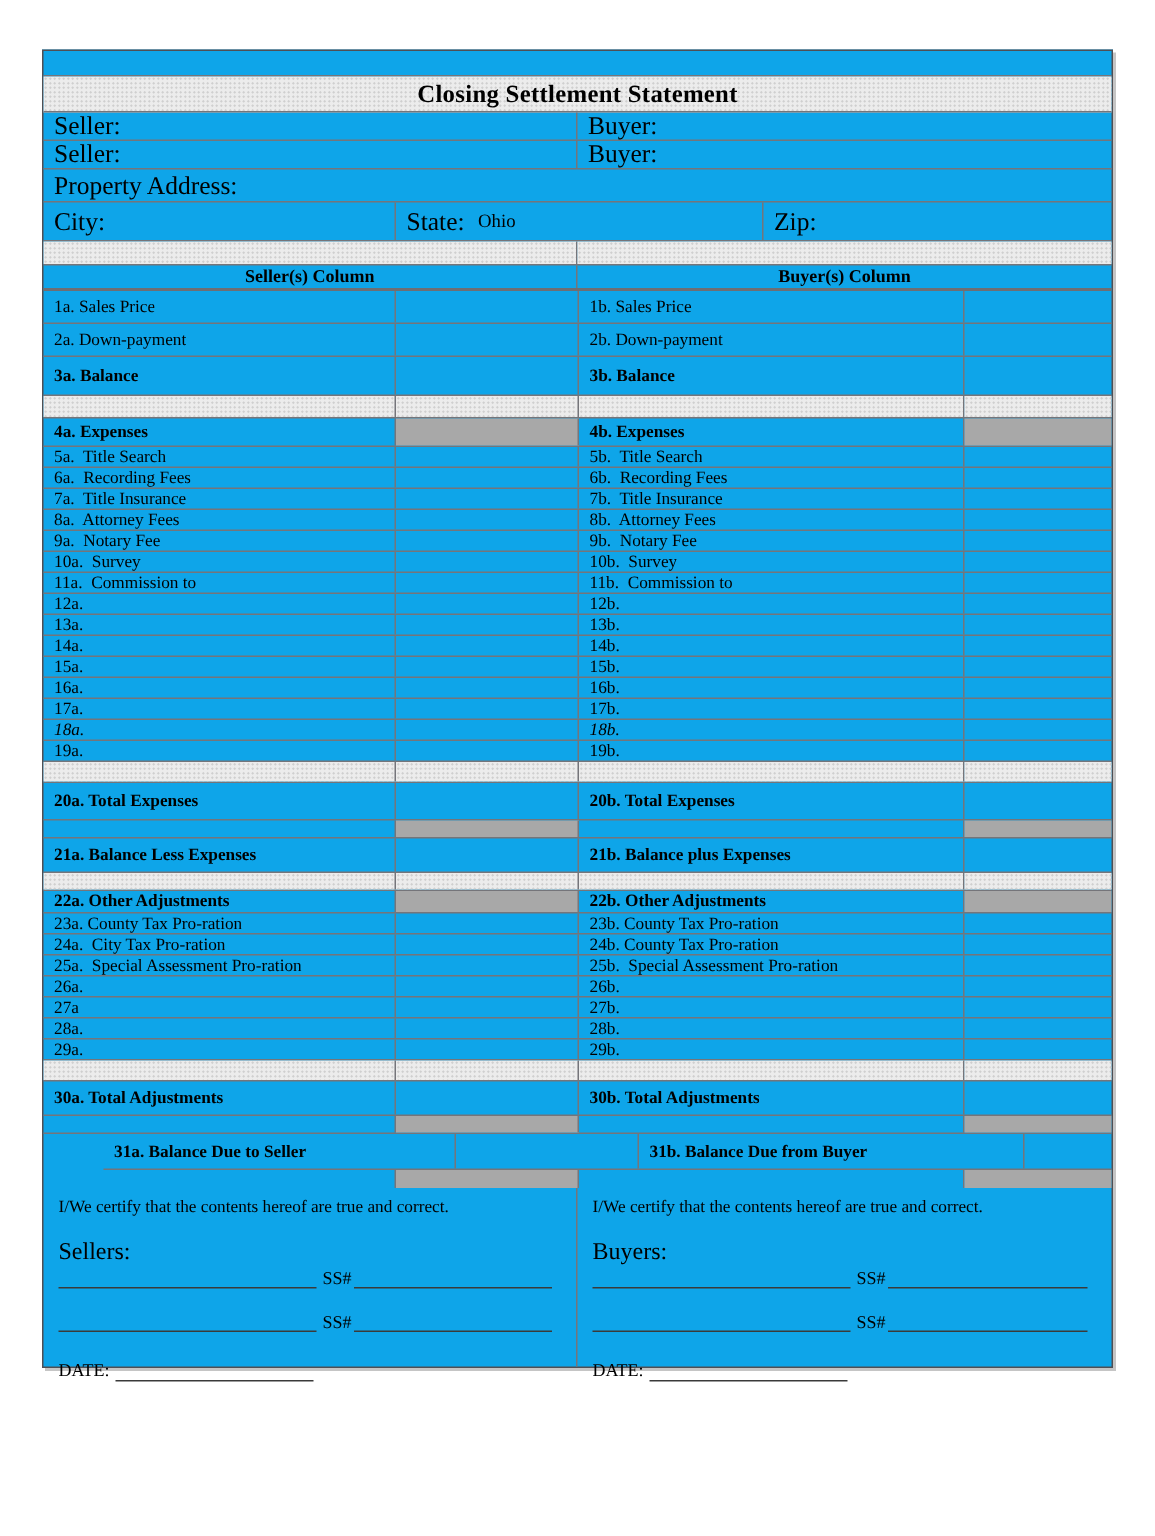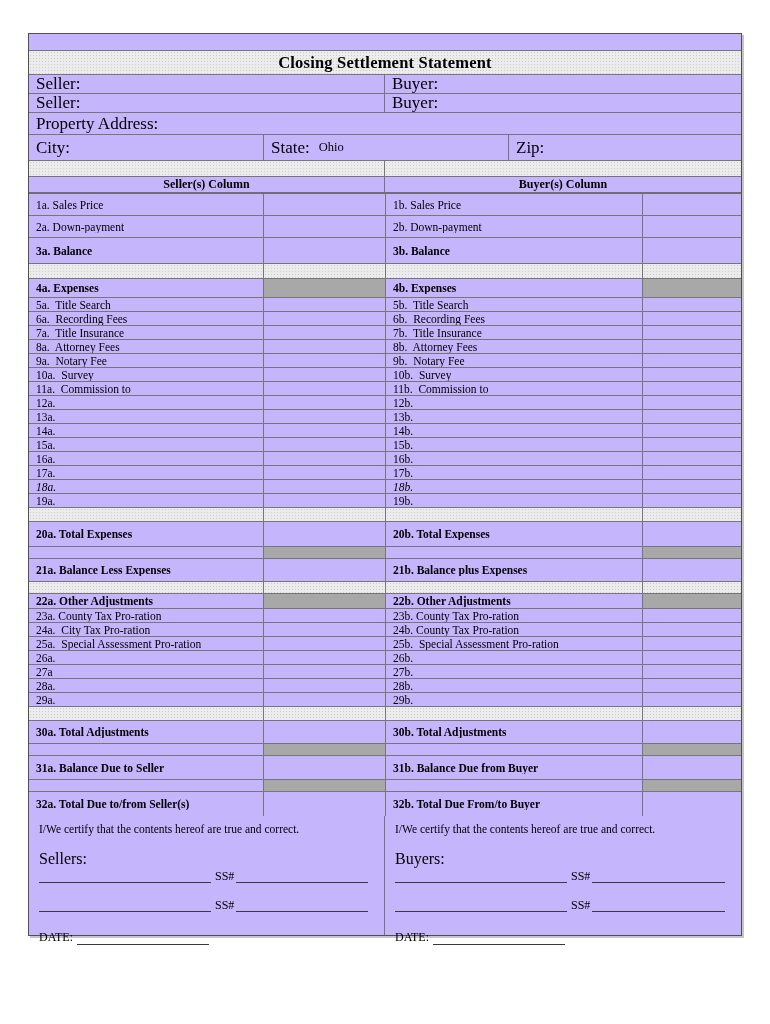--- a/index.html
+++ b/index.html
@@ -1,21 +1,21 @@
 <!DOCTYPE html>
 <html><head>
 <meta charset="utf-8">
 <style>
   * { margin:0; padding:0; box-sizing:border-box; }
   html,body { width:770px; height:1024px; background:#ffffff; overflow:hidden; }
   body { font-family:"Liberation Serif","DejaVu Serif",serif; color:#000; position:relative; }
 
   .form {
     position:absolute; left:28px; top:33px; width:714px;
-    background:#c4b5fd; border:1px solid #4f4f54;
+    background:#0ea5e9; border:1px solid #4f4f54;
     box-shadow: 2px 2px 0 rgba(150,150,150,.55);
   }
 
   .row { display:flex; border-bottom:1px solid #75757a; align-items:stretch; }
   .row:last-child { border-bottom:none; }
   .cell { border-right:1px solid #75757a; display:flex; align-items:center; min-width:0; }
   .cell.last { border-right:none; }
 
   
   .c1 { width:235px; flex:0 0 235px; }
@@ -460,45 +460,35 @@
           <span class="lab">30b. Total Adjustments</span>
         </div>
         <div class="cell c4 last"></div>
       </div>
       <div class="row darkvals" style="height: 12px;">
         <div class="cell c1"></div>
         <div class="cell c2 dark"></div>
         <div class="cell c3"></div>
         <div class="cell c4 dark last"></div>
       </div>
-      <div class="row item_bold" style="height: 24px;">
+      <div class="row item_bold" style="height: 24px; margin-left: 40px;">
         <div class="cell c1">
           <span class="lab">31a. Balance Due to Seller</span>
         </div>
         <div class="cell c2"></div>
         <div class="cell c3">
           <span class="lab">31b. Balance Due from Buyer</span>
         </div>
         <div class="cell c4 last"></div>
       </div>
       <div class="row darkvals" style="height: 12px;">
         <div class="cell c1"></div>
         <div class="cell c2 dark"></div>
         <div class="cell c3"></div>
         <div class="cell c4 dark last"></div>
-      </div>
-      <div class="row item_bold" style="height: 24px;">
-        <div class="cell c1">
-          <span class="lab">32a. Total Due to/from Seller(s)</span>
-        </div>
-        <div class="cell c2"></div>
-        <div class="cell c3">
-          <span class="lab">32b. Total Due From/to Buyer</span>
-        </div>
-        <div class="cell c4 last"></div>
       </div>
     </div>
 
   <div class="row r-cert">
     <div class="cell half cert">
       <div class="cert-inner">
         <div class="cert-stmt">I/We certify that the contents hereof are true and correct.</div>
         <div class="cert-party">Sellers:</div>
         <div class="sig-line">
           <span class="uline u1"></span>

